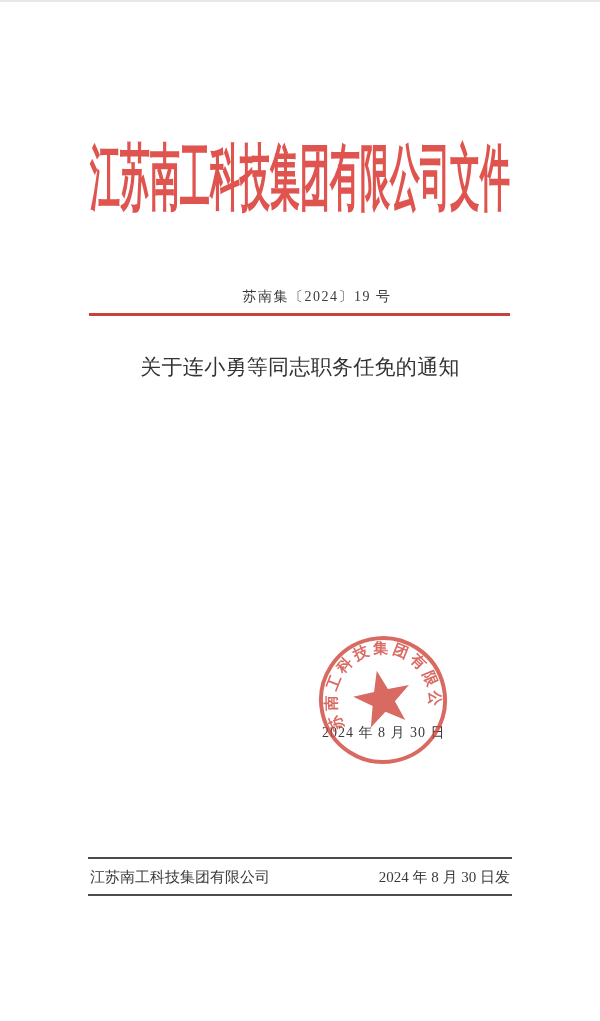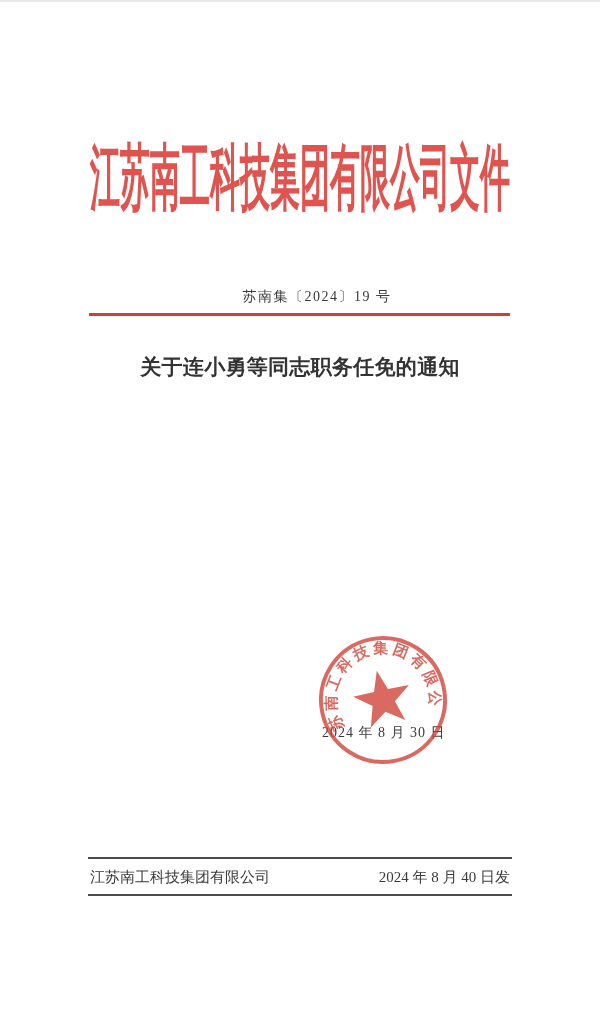--- a/index.html
+++ b/index.html
@@ -36,21 +36,21 @@
   .doc-number span { position:relative; left:17px; }
   
   .red-rule {
     position:absolute; top:311px; left:89px; width:421px; height:3px;
     background:#c8423c;
   }
   
   .notice-title {
     position:absolute; top:351px; left:0; width:100%;
     text-align:center;
-    font-size:21px; font-weight:bold; letter-spacing:0.3px;
+    font-size:21px; font-weight:normal; letter-spacing:0.3px;
     color:#333;
   }
   
   .body-block {
     position:absolute; top:406px; left:88px; width:430px;
     font-size:18px; line-height:33px; color:#383838;
     white-space:nowrap;
   }
   .body-line.indent { padding-left:37px; }
   .ls-a { letter-spacing:0.6px; }
@@ -114,17 +114,17 @@
       <path id="seal-arc" d="M 56.7 118.4 A 47 47 0 1 1 143.3 118.4" fill="none"></path>
     </defs>
     <text>
       <textPath href="#seal-arc" startOffset="50%" text-anchor="middle">江苏南工科技集团有限公司</textPath>
     </text>
   </svg>
 
   <div class="footer-rule top"></div>
   <div class="footer-text">
     <span>江苏南工科技集团有限公司</span>
-    <span>2024 年 8 月 40 日发</span>
+    <span>2024 年 8 月 30 日发</span>
   </div>
   <div class="footer-rule bottom"></div>
 
 </div>
 
 </body></html>

